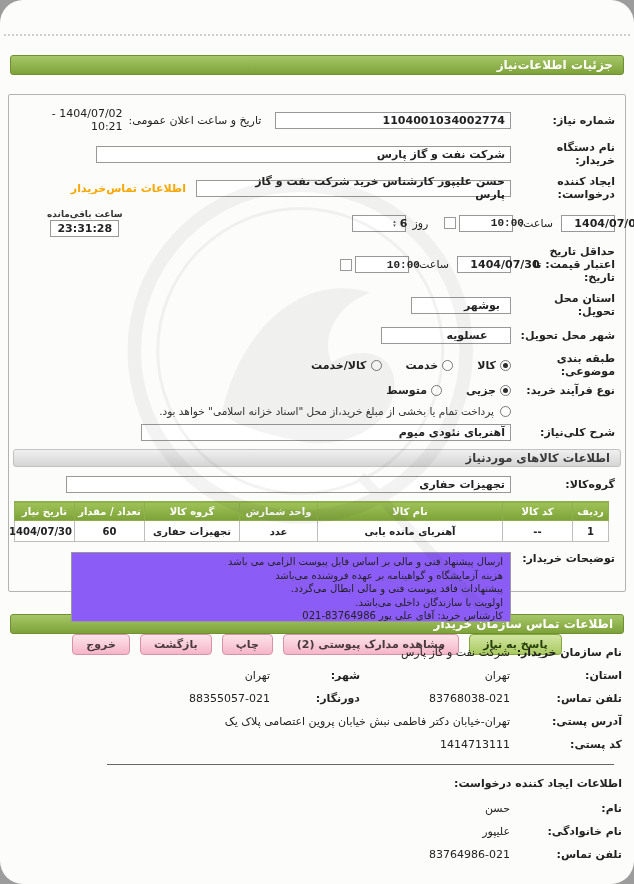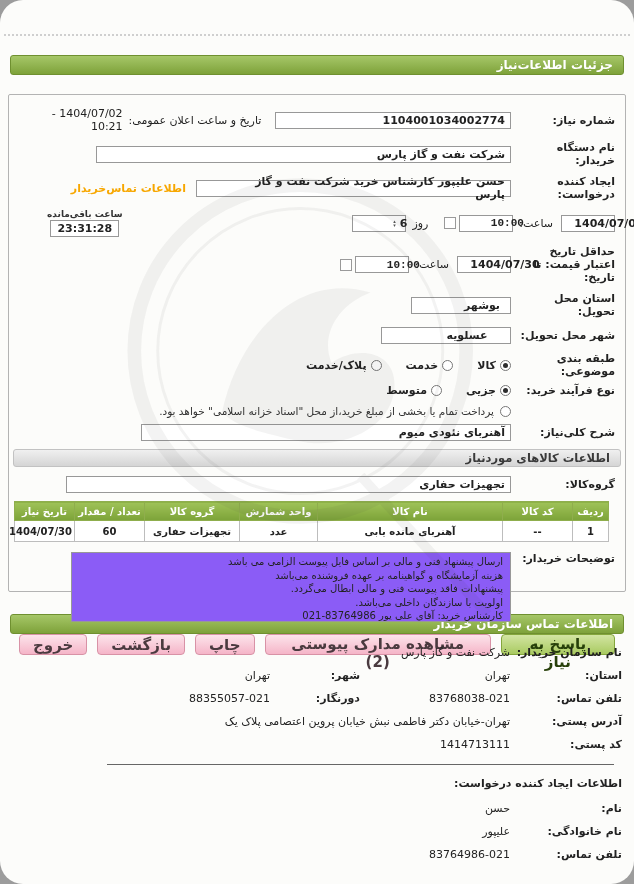--- a/index.html
+++ b/index.html
@@ -54,21 +54,21 @@
                   height:18px;font-weight:bold;padding:0 2px;}
   .goods-table td{border:1px solid #bdbdbd;height:20px;text-align:center;font-weight:bold;background:#fff;padding:0 2px;}
   .c-row{width:36px;}.c-code{width:70px;}.c-name{width:185px;}.c-unit{width:78px;}
   .c-group{width:95px;}.c-qty{width:70px;}.c-date{width:60px;}
 
   .notes-row{align-items:flex-start;margin-top:10px;}
   .notes-box{flex:0 0 440px;width:440px;height:70px;border:1px solid #989898;background:#8b5cf6;
              font-size:10px;line-height:13.5px;padding:2px 7px;text-align:right;overflow:hidden;box-sizing:border-box;}
 
   .btn-row{display:flex;justify-content:center;gap:10px;margin-top:12px;}
-  .btn{height:21px;padding:0 13px;border-radius:4px;font-size:15px;font-weight:bold;
+  .btn{height:21px;padding:0 13px;border-radius:4px;font-size:11px;font-weight:bold;
        font-family:inherit;cursor:pointer;}
   .btn.pinkb{background:linear-gradient(#fce4eb,#f5b5c8);border:1px solid #d892a6;color:#4a3a3f;}
   .btn.greenb{background:linear-gradient(#d2e5a2,#a9ca61);border:1px solid #84a63c;color:#27400a;}
 
   .contact-body{position:absolute;top:646px;right:12px;left:12px;bottom:4px;z-index:1;}
   .crow{display:flex;align-items:flex-start;line-height:14px;margin-bottom:9px;}
   .clabel{flex:0 0 112px;width:112px;font-weight:bold;padding-left:6px;box-sizing:border-box;}
   .cvalue{font-size:11px;}
   .cvalue.wfix{flex:0 0 150px;width:150px;}
   .clabel2{flex:0 0 90px;width:90px;font-weight:bold;}
@@ -155,21 +155,21 @@
       <label class="radio-item">
         <span class="radio selected"></span>
         <span>کالا</span>
       </label>
       <label class="radio-item">
         <span class="radio"></span>
         <span>خدمت</span>
       </label>
       <label class="radio-item">
         <span class="radio"></span>
-        <span>پلاک/خدمت</span>
+        <span>کالا/خدمت</span>
       </label>
     </div>
 
     <div class="frow" style="margin-bottom:3px">
       <div class="flabel">نوع فرآیند خرید:</div>
       <label class="radio-item">
         <span class="radio selected"></span>
         <span>جزیی</span>
       </label>
       <label class="radio-item">

